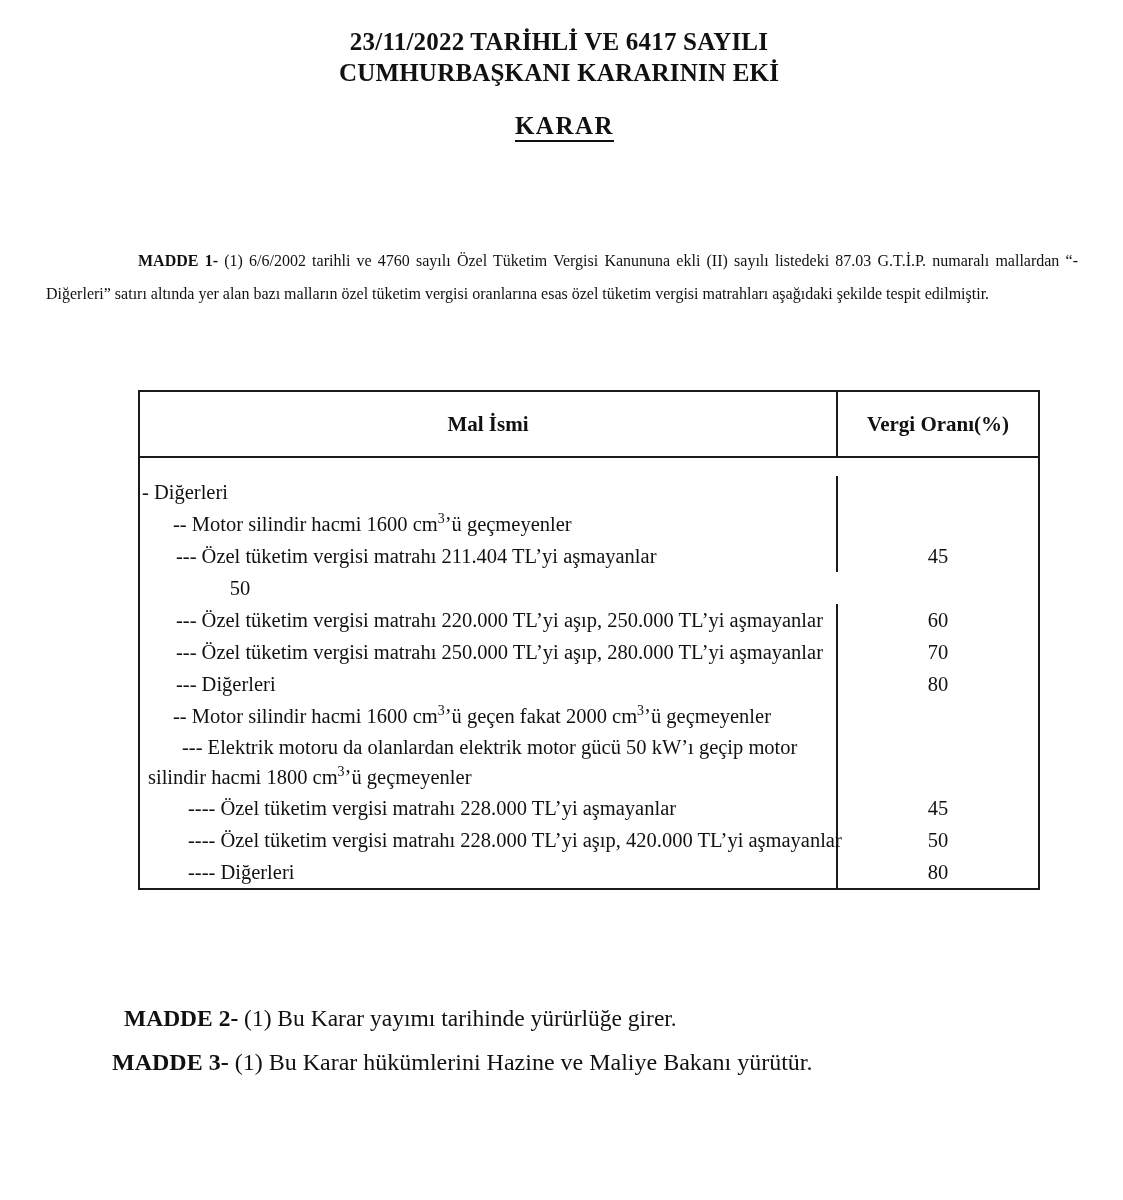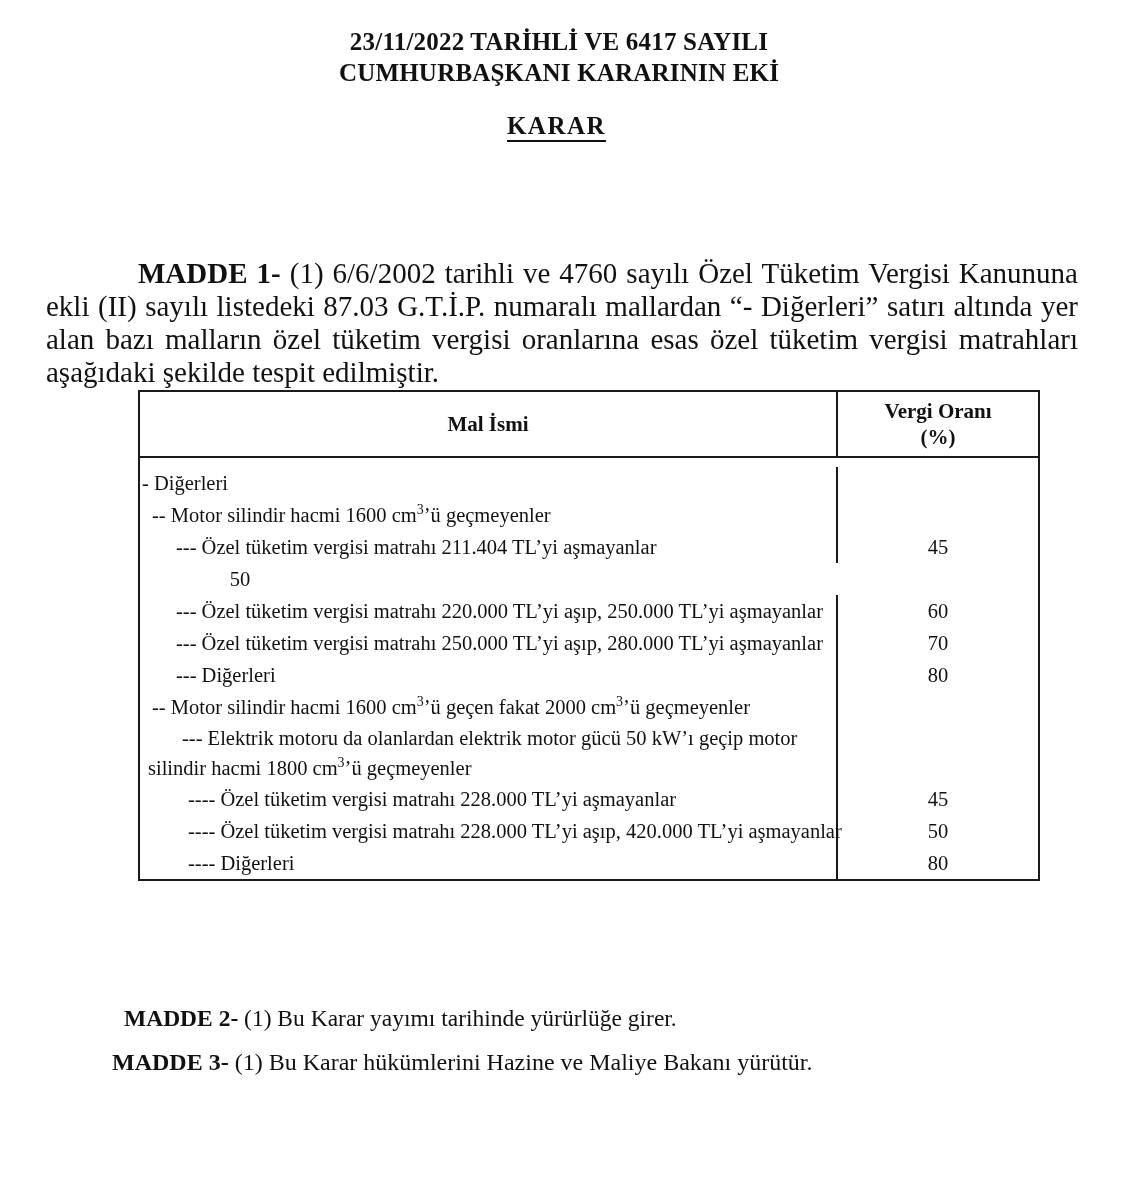--- a/index.html
+++ b/index.html
@@ -33,33 +33,34 @@
 
   .karar-heading {
     position: absolute;
     left: 0;
     top: 112px;
     width: 1113px;
     text-align: center;
     font-weight: bold;
     font-size: 25px;
     letter-spacing: 1.5px;
+    padding-left: 8px;
   }
   .karar-heading span.u {
     border-bottom: 2px solid #111;
     padding-bottom: 1px;
   }
 
   
   .madde1 {
     position: absolute;
     left: 46px;
     top: 228px;
     width: 1032px;
-    font-size: 29px;
+    font-size: 16px;
     line-height: 33px;
     text-align: justify;
     text-justify: inter-word;
     text-indent: 92px;
   }
   .madde1 b { font-weight: bold; }
 
   
   .tax-table {
     position: absolute;
@@ -93,37 +94,37 @@
 
   .thead .c-name,
   .thead .c-rate {
     display: flex;
     align-items: center;
     justify-content: center;
     font-weight: bold;
     font-size: 21px;
     line-height: 26px;
   }
-  .thead .c-rate { flex-direction: column; }
+  .thead .c-rate { flex-direction: row; }
 
   .tbody .c-name {
     font-size: 20.5px;
     line-height: 32px;
     padding-top: 0;
     white-space: nowrap;
   }
   .tbody .c-rate {
     font-size: 20.5px;
     line-height: 32px;
   }
-  .trow.first { margin-top: 9px; }
+  .trow.first { margin-top: 18px; }
 
   
   .lvl1 { padding-left: 2px; }
-  .lvl2 { padding-left: 12px; }
+  .lvl2 { padding-left: 33px; }
   .lvl3 { padding-left: 36px; }
   .lvl4 { padding-left: 48px; }
 
   
   .trow.wrap .c-name {
     white-space: normal;
     line-height: 30px;
     padding-left: 8px;
     text-indent: 34px;
   }

